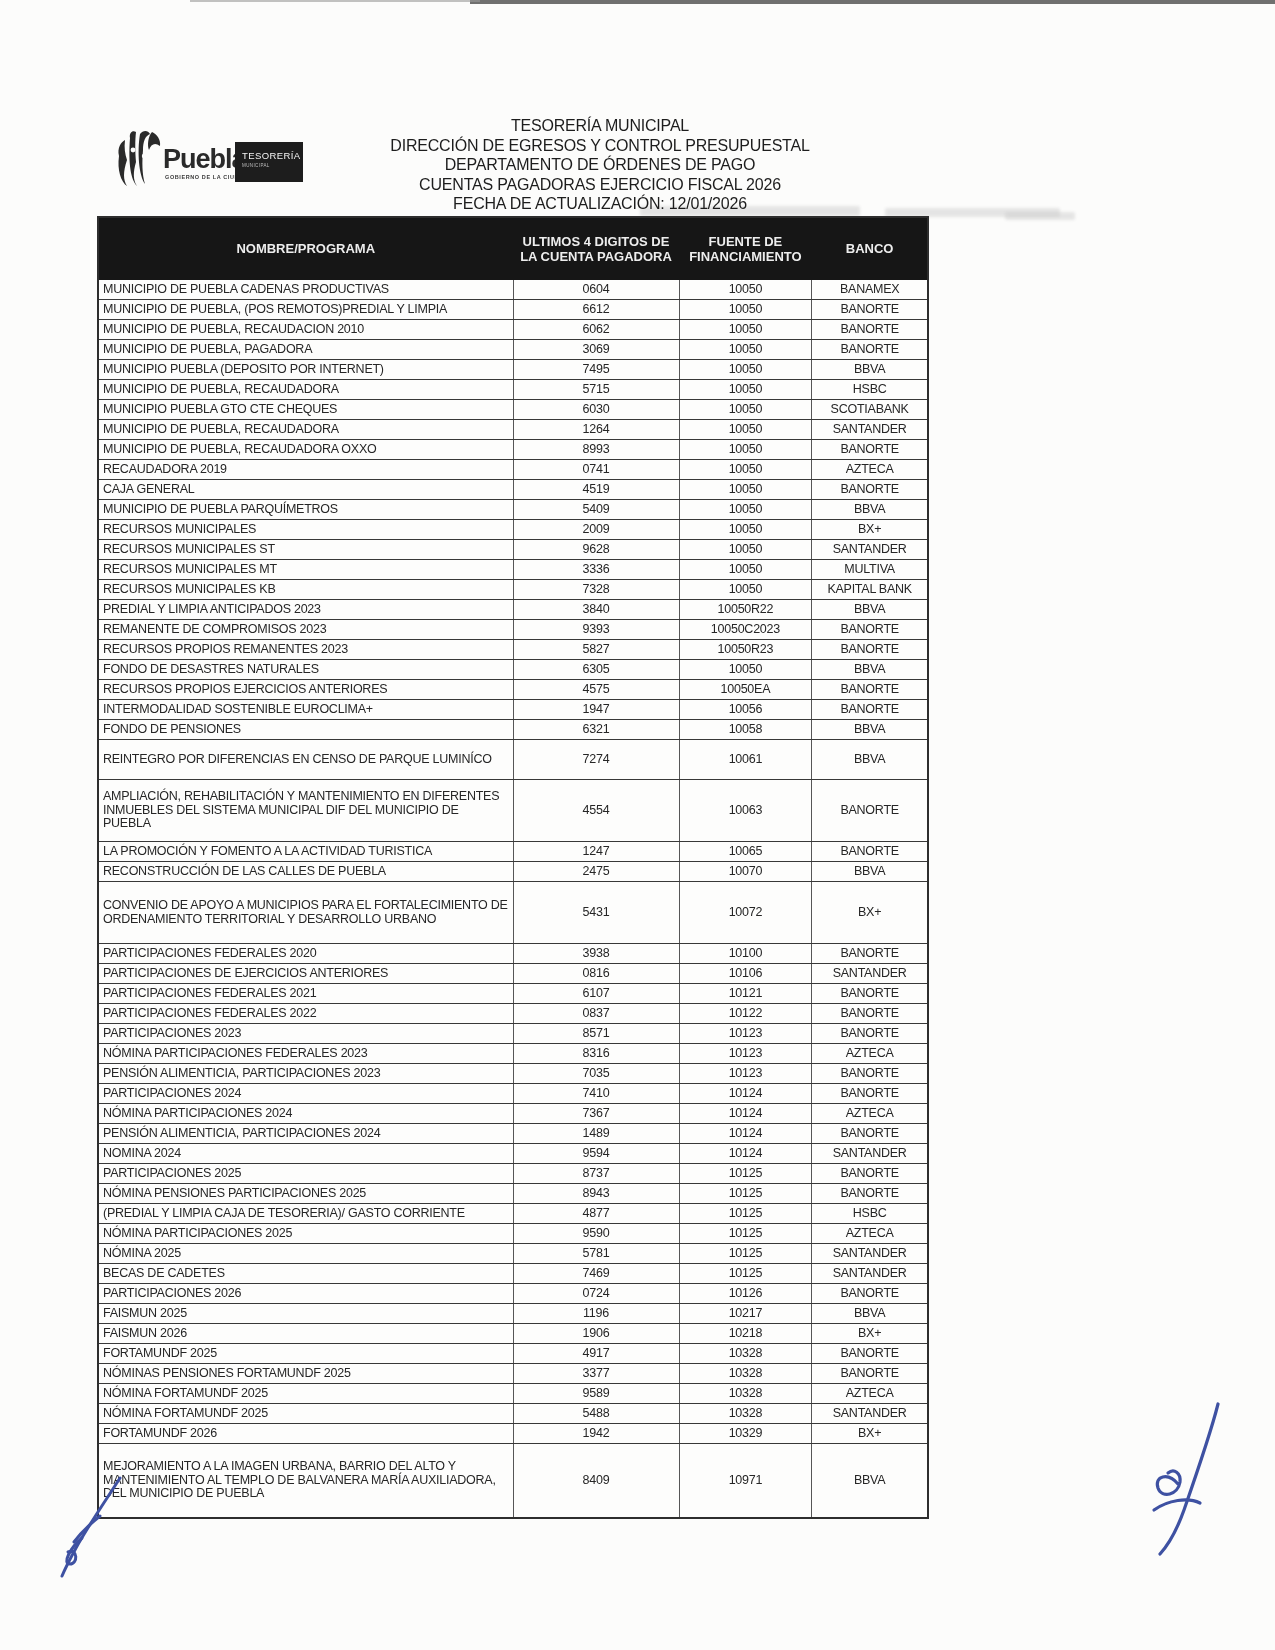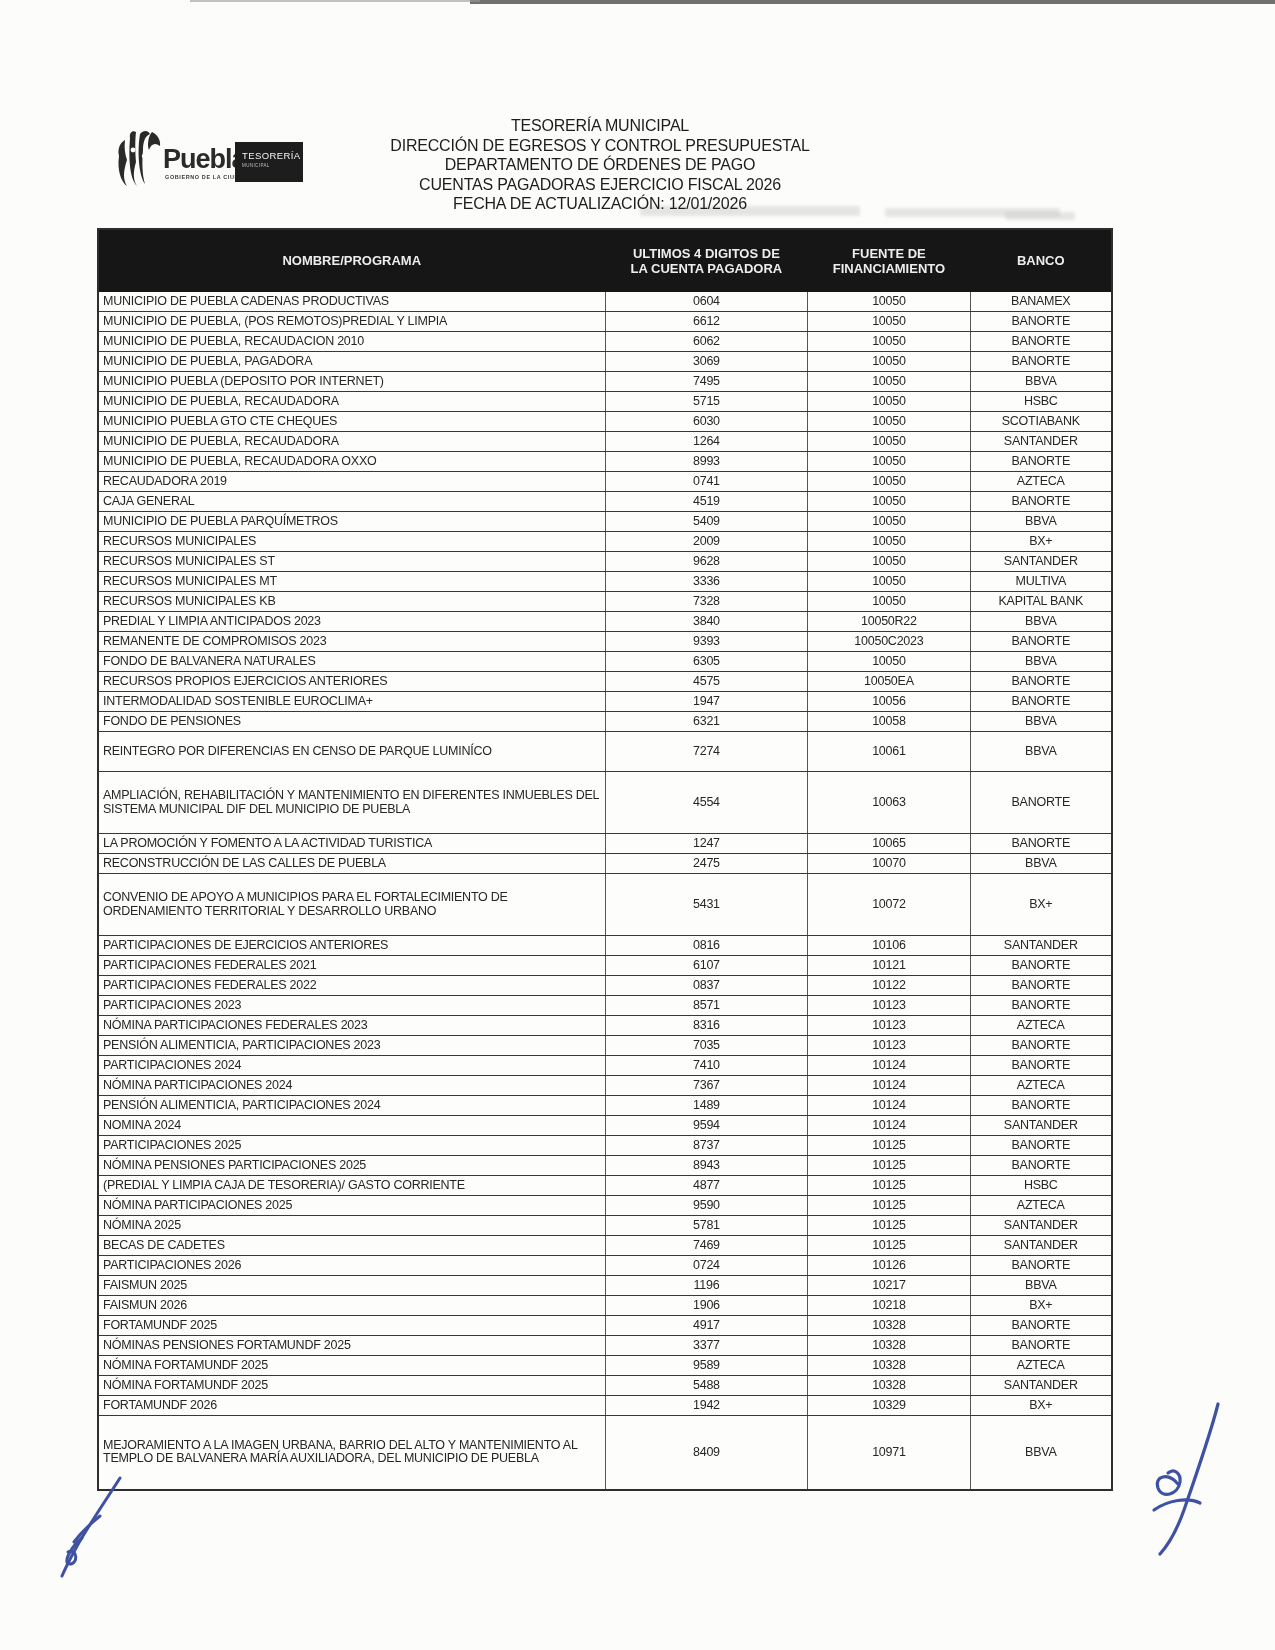--- a/index.html
+++ b/index.html
@@ -32,21 +32,21 @@
   .logo-word{position:absolute;left:50px;top:16px;font-size:27px;font-weight:bold;color:#2a2a2a;letter-spacing:-1px;}
   .logo-word-sub{position:absolute;left:52px;top:46px;font-size:5.5px;font-weight:bold;color:#3a3a3a;letter-spacing:.6px;}
   .logo-dept{
     position:absolute;left:122px;top:14px;width:66px;height:40px;background:#1d1d1d;
     border-left:2px solid #1d1d1d;
   }
   .logo-dept-title{color:#f3f3f3;font-size:9.5px;font-weight:normal;letter-spacing:.4px;text-align:left;padding:8px 0 0 5px;}
   .logo-dept-sub{color:#bdbdbd;font-size:4.5px;padding:2px 0 0 5px;letter-spacing:.4px;}
 
   
-  .doc-table-wrap{position:absolute;left:97px;top:228px;width:1016px;}
+  .doc-table-wrap{position:absolute;left:97px;top:216px;width:832px;}
   table.doc{
     width:100%;border-collapse:collapse;table-layout:fixed;
     font-size:12.5px;letter-spacing:-0.25px;color:#262626;
   }
   table.doc col.c1{width:50%;}
   table.doc col.c2{width:20%;}
   table.doc col.c3{width:16%;}
   table.doc col.c4{width:14%;}
   table.doc thead th{
     background:#161616;color:#ededed;font-weight:bold;font-size:13px;
@@ -231,21 +231,27 @@
       <td class="src">10050R22</td>
       <td class="bank">BBVA</td>
     </tr>
           <tr>
       <td class="nom">REMANENTE DE COMPROMISOS 2023</td>
       <td class="num">9393</td>
       <td class="src">10050C2023</td>
       <td class="bank">BANORTE</td>
     </tr>
           <tr>
-      <td class="nom">FONDO DE BALVANERA NATURALES</td>
+      <td class="nom">RECURSOS PROPIOS REMANENTES 2023</td>
+      <td class="num">5827</td>
+      <td class="src">10050R23</td>
+      <td class="bank">BANORTE</td>
+    </tr>
+          <tr>
+      <td class="nom">FONDO DE DESASTRES NATURALES</td>
       <td class="num">6305</td>
       <td class="src">10050</td>
       <td class="bank">BBVA</td>
     </tr>
           <tr>
       <td class="nom">RECURSOS PROPIOS EJERCICIOS ANTERIORES</td>
       <td class="num">4575</td>
       <td class="src">10050EA</td>
       <td class="bank">BANORTE</td>
     </tr>
@@ -283,20 +289,26 @@
       <td class="nom">RECONSTRUCCIÓN DE LAS CALLES DE PUEBLA</td>
       <td class="num">2475</td>
       <td class="src">10070</td>
       <td class="bank">BBVA</td>
     </tr>
           <tr class="h3">
       <td class="nom">CONVENIO DE APOYO A MUNICIPIOS PARA EL FORTALECIMIENTO DE ORDENAMIENTO TERRITORIAL Y DESARROLLO URBANO</td>
       <td class="num">5431</td>
       <td class="src">10072</td>
       <td class="bank">BX+</td>
+    </tr>
+          <tr>
+      <td class="nom">PARTICIPACIONES FEDERALES 2020</td>
+      <td class="num">3938</td>
+      <td class="src">10100</td>
+      <td class="bank">BANORTE</td>
     </tr>
           <tr>
       <td class="nom">PARTICIPACIONES DE EJERCICIOS ANTERIORES</td>
       <td class="num">0816</td>
       <td class="src">10106</td>
       <td class="bank">SANTANDER</td>
     </tr>
           <tr>
       <td class="nom">PARTICIPACIONES FEDERALES 2021</td>
       <td class="num">6107</td>

